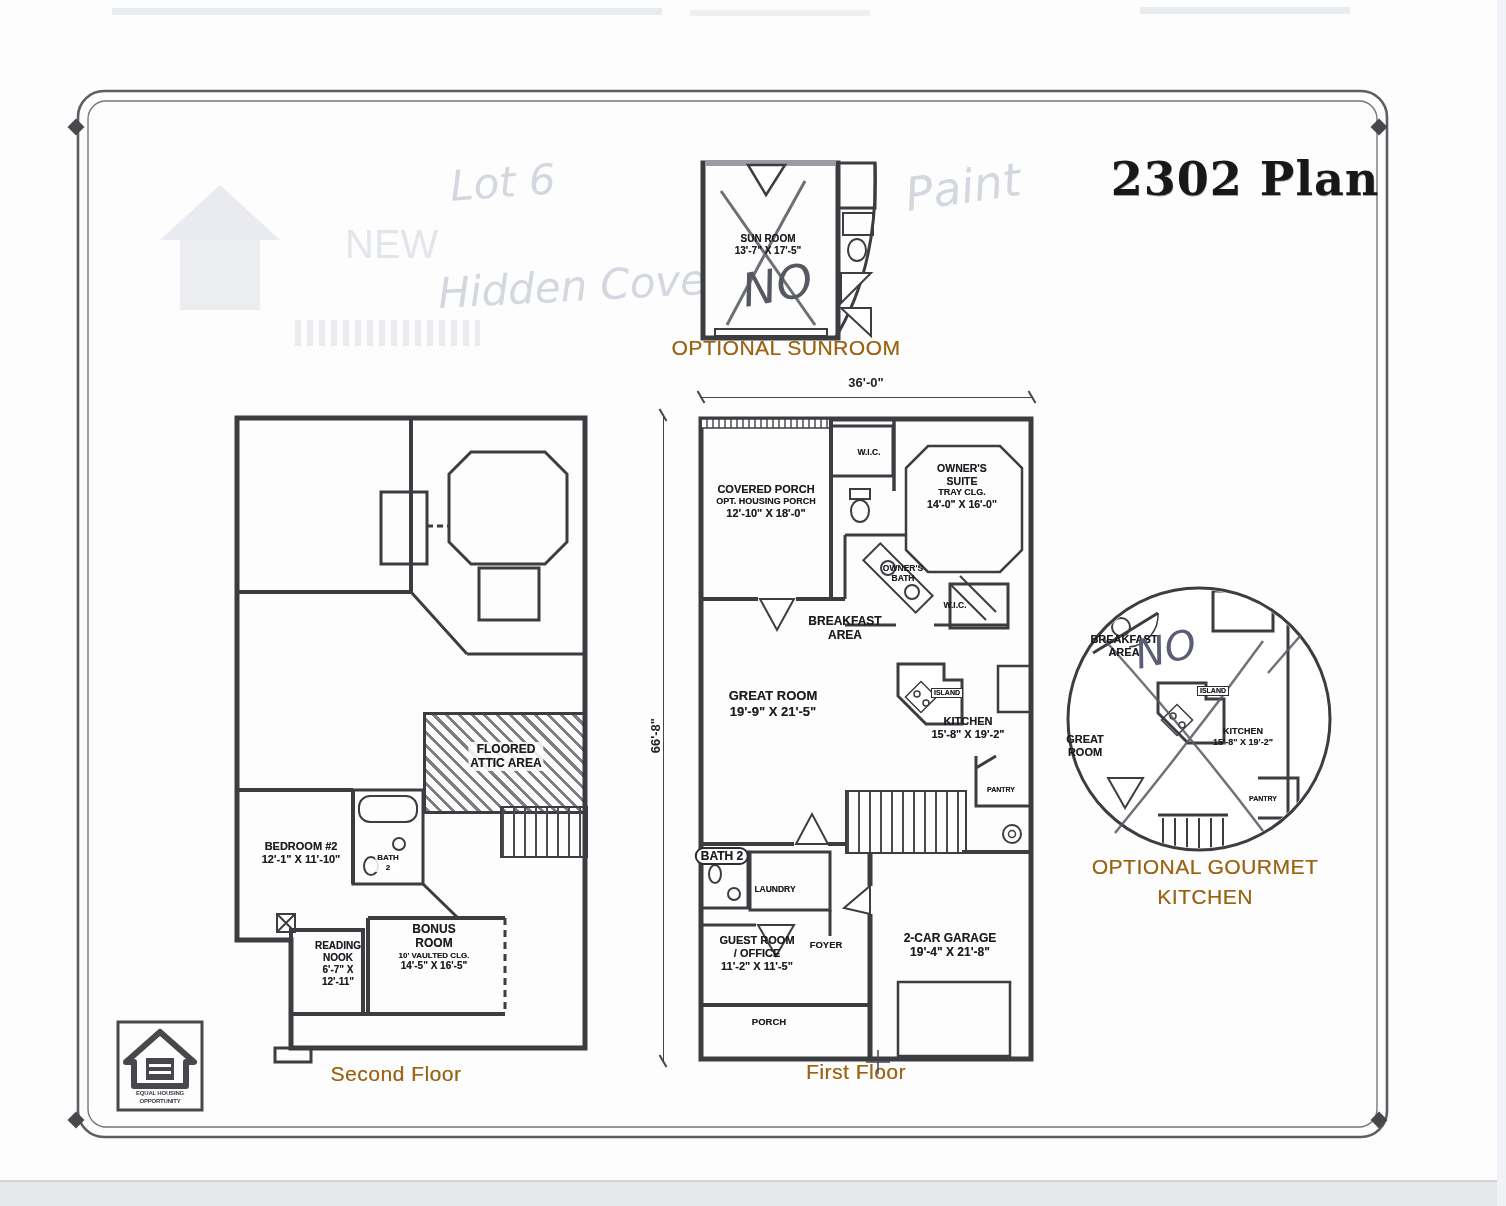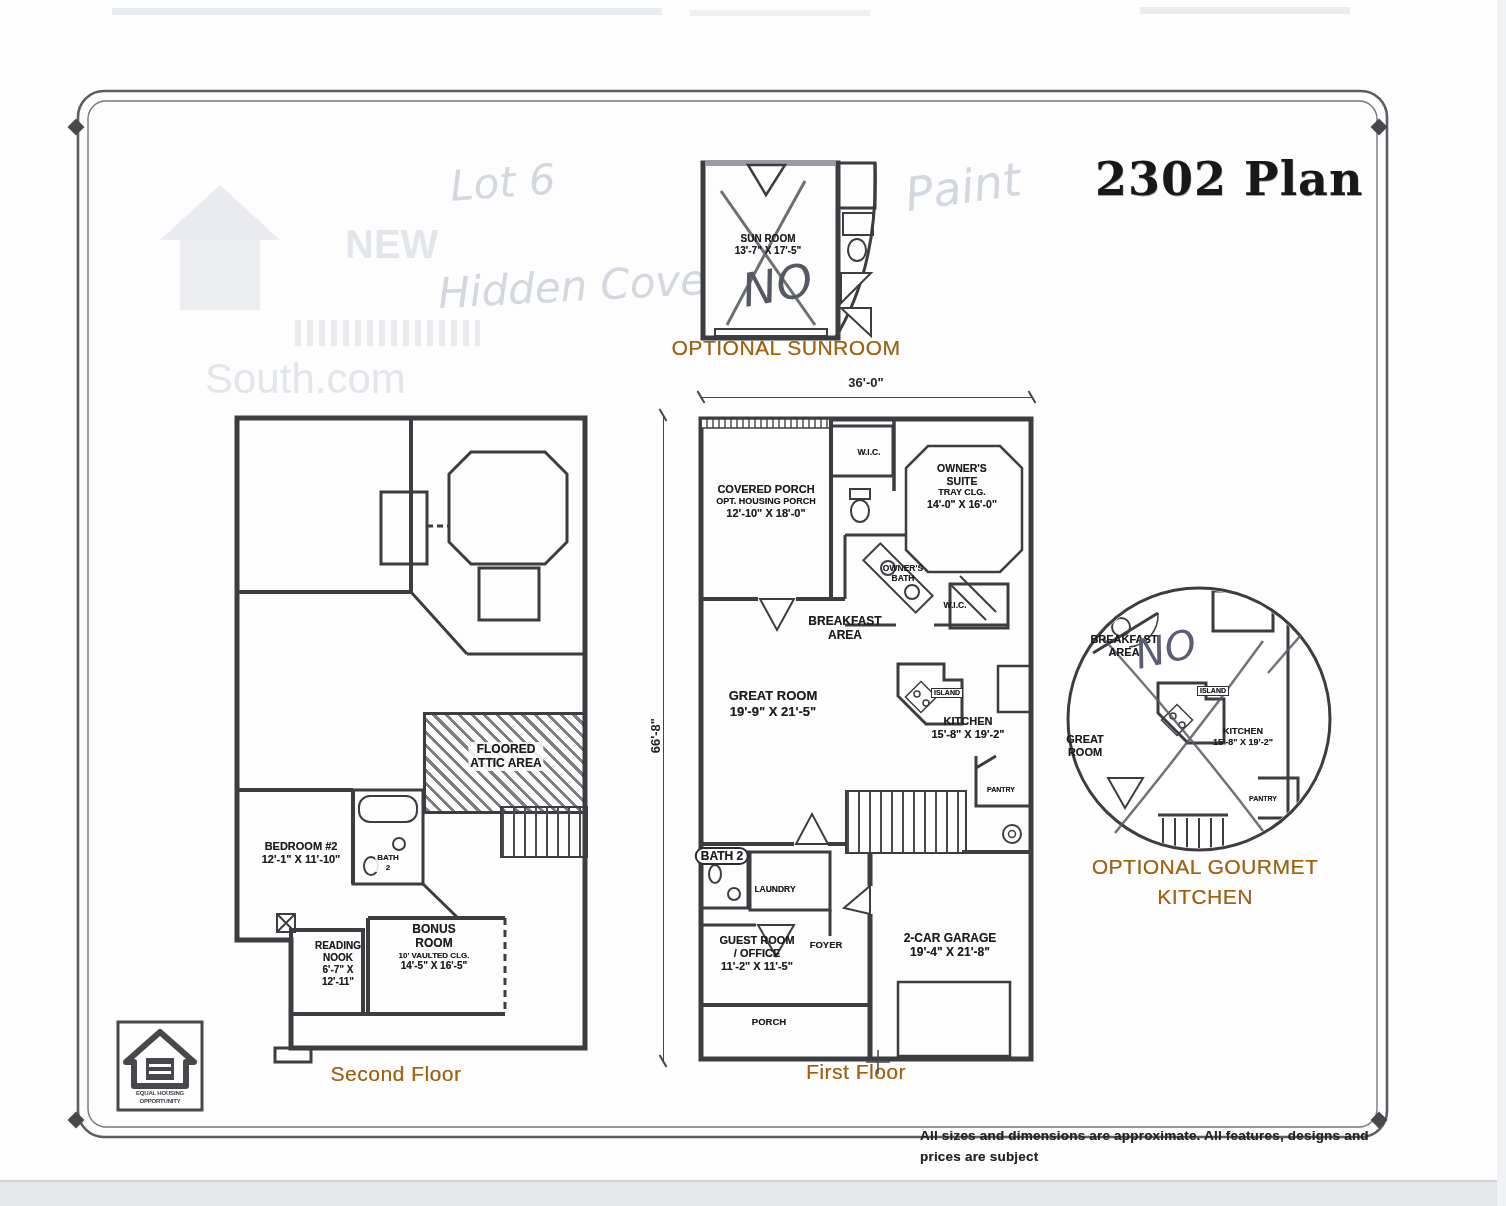--- a/index.html
+++ b/index.html
@@ -23,48 +23,47 @@
   .dimline-v{position:absolute;border-left:1.6px solid #44464a}
   .tick{position:absolute;width:14px;border-top:2px solid #44464a}
   .stairs{position:absolute;border:2px solid #3c3d40;
           background:repeating-linear-gradient(90deg,#4a4b4f 0 2px,rgba(0,0,0,0) 2px 11px)}
   .hatch{position:absolute;border:3px solid #3c3d40;
          background:repeating-linear-gradient(45deg,rgba(42,43,48,.6) 0 3px,rgba(255,255,255,0) 3px 9px)}
   .chip{background:rgba(255,255,255,.85);padding:0 2px}
   .tag{border:1px solid #2c2d30;background:#fff;padding:0 2px;font-size:7px}
   .oval{border:2px solid #2c2d30;border-radius:9px;background:#fff;padding:0 4px}
   svg{position:absolute;overflow:visible}
-  .wm{position:absolute;color:rgba(212,216,223,.65);font-weight:bold;white-space:nowrap}
+  .wm{position:absolute;color:rgba(212,216,223,.65);font-weight:normal;white-space:nowrap}
 </style>
 </head>
 <body>
 
 <div class="abs" style="left:112px;top:8px;width:550px;height:7px;background:#e4e7eb;opacity:.8"></div>
 <div class="abs" style="left:690px;top:10px;width:180px;height:6px;background:#e8ebee;opacity:.8"></div>
 <div class="abs" style="left:1140px;top:7px;width:210px;height:7px;background:#e4e7eb;opacity:.8"></div>
 
 <svg width="1506" height="1206" viewBox="0 0 1506 1206" style="left:0;top:0">
   <rect x="78" y="91" width="1309" height="1046" rx="26" fill="none" stroke="#5b5e63" stroke-width="2.6"></rect>
   <rect x="88" y="101" width="1289" height="1026" rx="18" fill="none" stroke="#74777c" stroke-width="1.4"></rect>
   <rect x="70" y="121" width="12" height="12" fill="#46484c" transform="rotate(45 76 127)"></rect>
   <rect x="1373" y="121" width="12" height="12" fill="#46484c" transform="rotate(45 1379 127)"></rect>
   <rect x="70" y="1114" width="12" height="12" fill="#46484c" transform="rotate(45 76 1120)"></rect>
   <rect x="1373" y="1114" width="12" height="12" fill="#46484c" transform="rotate(45 1379 1120)"></rect>
 </svg>
 
-<div class="abs" style="left:1095px;top:152px;width:300px;font-family:'DejaVu Serif',serif;
+<div class="abs" style="left:1095px;top:152px;width:300px;text-align:center;font-family:'DejaVu Serif',serif;
             font-weight:bold;font-size:46px;color:#17181a;letter-spacing:1px;
             text-shadow:.5px .5px 0 rgba(0,0,0,.35)">2302 Plan</div>
 
 <div class="abs" style="left:135px;top:160px;width:260px;height:250px">
   <div class="abs" style="left:25px;top:25px;width:0;height:0;border-left:60px solid transparent;border-right:60px solid transparent;border-bottom:55px solid rgba(214,218,225,.5)"></div>
   <div class="abs" style="left:45px;top:80px;width:80px;height:70px;background:rgba(214,218,225,.45)"></div>
   <div class="wm" style="left:210px;top:62px;font-size:40px">NEW</div>
   <div class="abs" style="left:160px;top:160px;width:185px;height:26px;background:repeating-linear-gradient(90deg,rgba(214,218,225,.5) 0 6px,rgba(255,255,255,0) 6px 12px)"></div>
-  <div class="wm" style="left:70px;top:195px;font-size:42px;font-weight:normal">South.com</div>
 </div>
 
 <div class="hand" style="left:450px;top:158px;font-size:42px;transform:rotate(-4deg)">Lot 6</div>
 <div class="hand" style="left:438px;top:262px;font-size:42px;transform:rotate(-3deg)">Hidden Cove</div>
 <div class="hand" style="left:905px;top:160px;font-size:46px;transform:rotate(-8deg)">Paint</div>
 
 <div class="abs" style="left:693px;top:153px;width:220px;height:200px">
   <svg width="220" height="200" viewBox="0 0 220 200" style="left:0;top:0">
     <g fill="none" stroke="#3c3d40">
       <rect x="10" y="10" width="135" height="175" stroke-width="5"></rect>
@@ -335,17 +334,16 @@
     <rect x="33" y="44" width="22" height="3" fill="#fff"></rect>
     <rect x="33" y="51" width="22" height="3" fill="#fff"></rect>
   </svg>
   <div class="abs" style="left:0;top:70px;width:88px;text-align:center;font-size:6px;font-weight:bold;color:#3a3c40;line-height:1.3;letter-spacing:-.2px">
     <span style="display:block">EQUAL HOUSING</span>
     <span style="display:block">OPPORTUNITY</span>
   </div>
 </div>
 
 <div class="abs" style="left:920px;top:1126px;width:480px;font-size:13.5px;font-weight:bold;color:#232428;line-height:1.55;letter-spacing:.2px;text-shadow:0 0 .4px rgba(20,20,25,.5)">
-  <span style="display:block">All sizes and dimensions are approximate. All features, designs and prices are subject</span>
 </div>
 
 <div class="abs" style="left:0;top:1180px;width:1506px;height:26px;background:#e6e7ea;border-top:2px solid #d2d3d7"></div>
 <div class="abs" style="left:1497px;top:0;width:9px;height:1206px;background:#f1f2f5"></div>
 
 </body></html>

